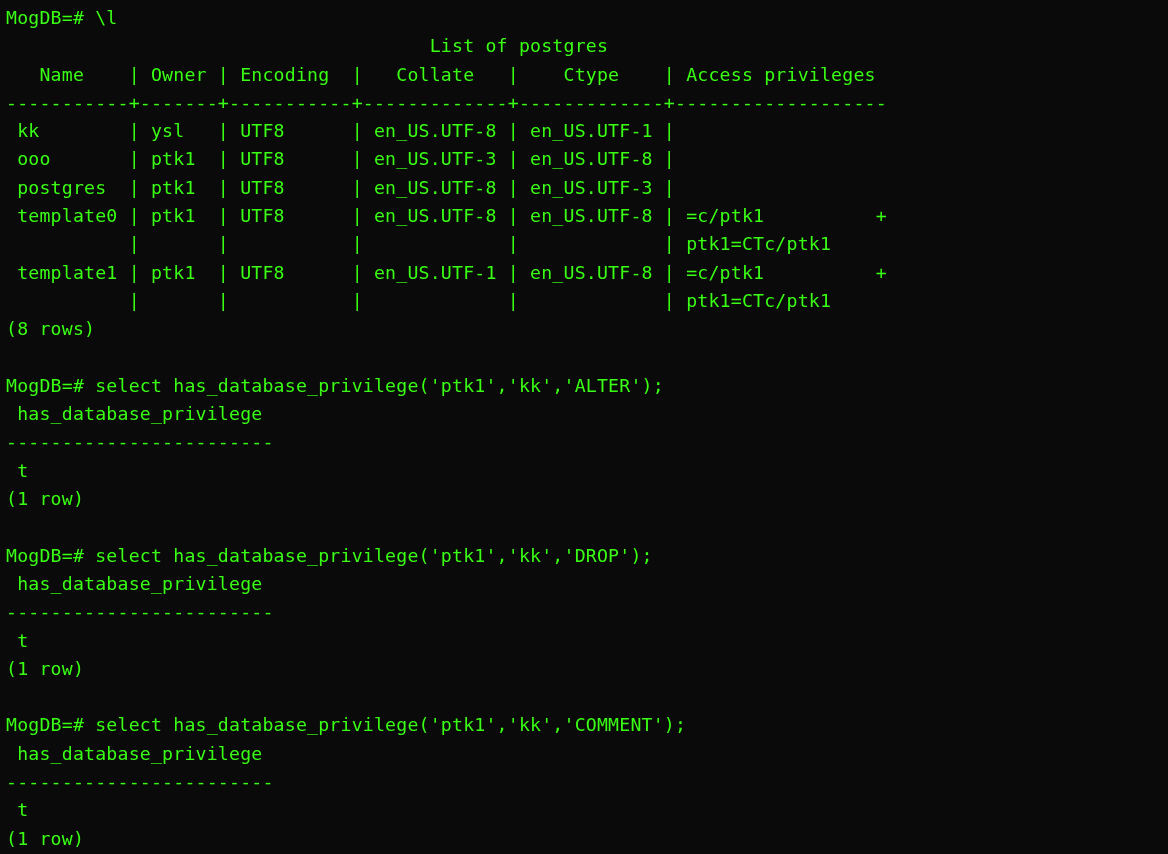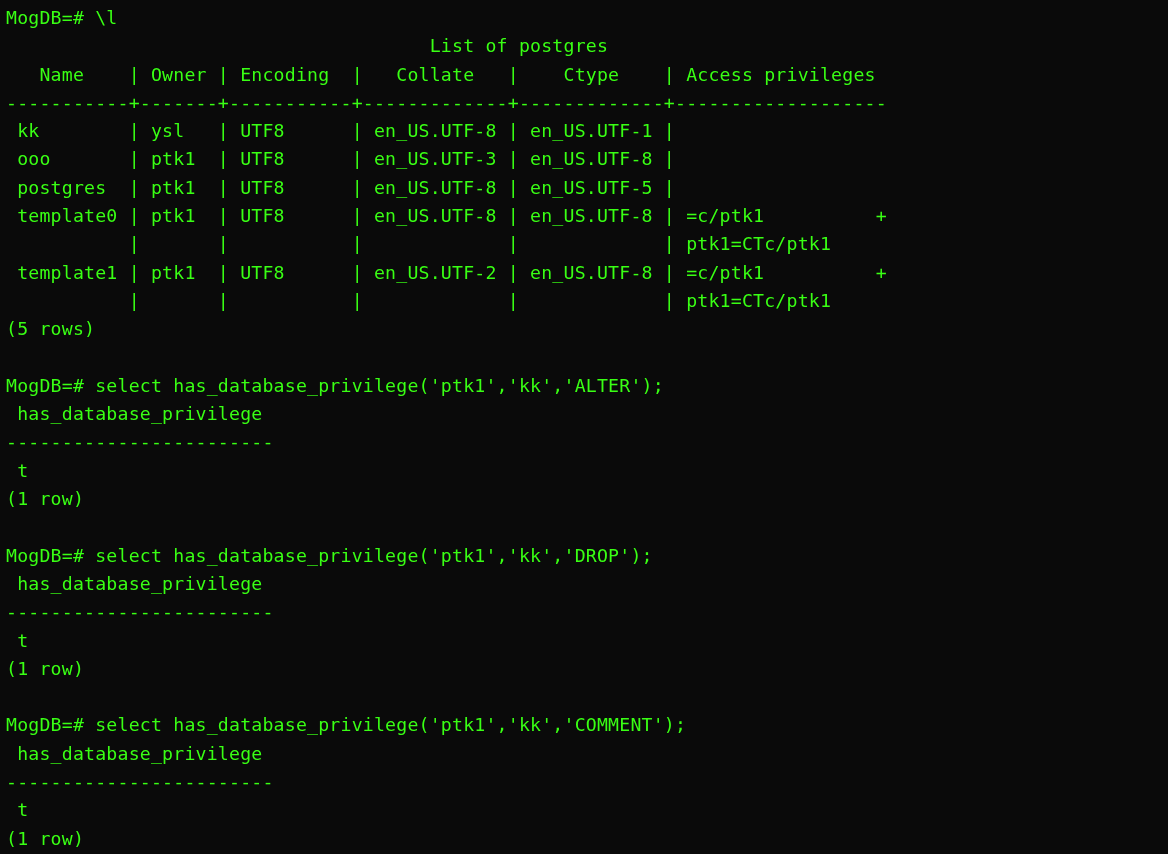--- a/index.html
+++ b/index.html
@@ -24,26 +24,26 @@
 </style>
 </head>
 <body>
 
 <pre class="terminal"><span>MogDB=# </span><span>\l</span>
 <span>                                      List of postgres</span>
 <span>   Name    | Owner | Encoding  |   Collate   |    Ctype    | Access privileges </span>
 <span>-----------+-------+-----------+-------------+-------------+-------------------</span>
 <span> kk        | ysl   | UTF8      | en_US.UTF-8 | en_US.UTF-1 | </span>
 <span> ooo       | ptk1  | UTF8      | en_US.UTF-3 | en_US.UTF-8 | </span>
-<span> postgres  | ptk1  | UTF8      | en_US.UTF-8 | en_US.UTF-5 | </span>
+<span> postgres  | ptk1  | UTF8      | en_US.UTF-8 | en_US.UTF-3 | </span>
 <span> template0 | ptk1  | UTF8      | en_US.UTF-8 | en_US.UTF-8 | =c/ptk1          +</span>
 <span>           |       |           |             |             | ptk1=CTc/ptk1</span>
-<span> template1 | ptk1  | UTF8      | en_US.UTF-2 | en_US.UTF-8 | =c/ptk1          +</span>
+<span> template1 | ptk1  | UTF8      | en_US.UTF-1 | en_US.UTF-8 | =c/ptk1          +</span>
 <span>           |       |           |             |             | ptk1=CTc/ptk1</span>
-<span>(5 rows)</span>
+<span>(8 rows)</span>
 <span></span>
 <span>MogDB=# </span><span>select has_database_privilege('ptk1','kk','ALTER');</span>
 <span> has_database_privilege </span>
 <span>------------------------</span>
 <span> t</span>
 <span>(1 row)</span>
 <span></span>
 <span>MogDB=# </span><span>select has_database_privilege('ptk1','kk','DROP');</span>
 <span> has_database_privilege </span>
 <span>------------------------</span>

